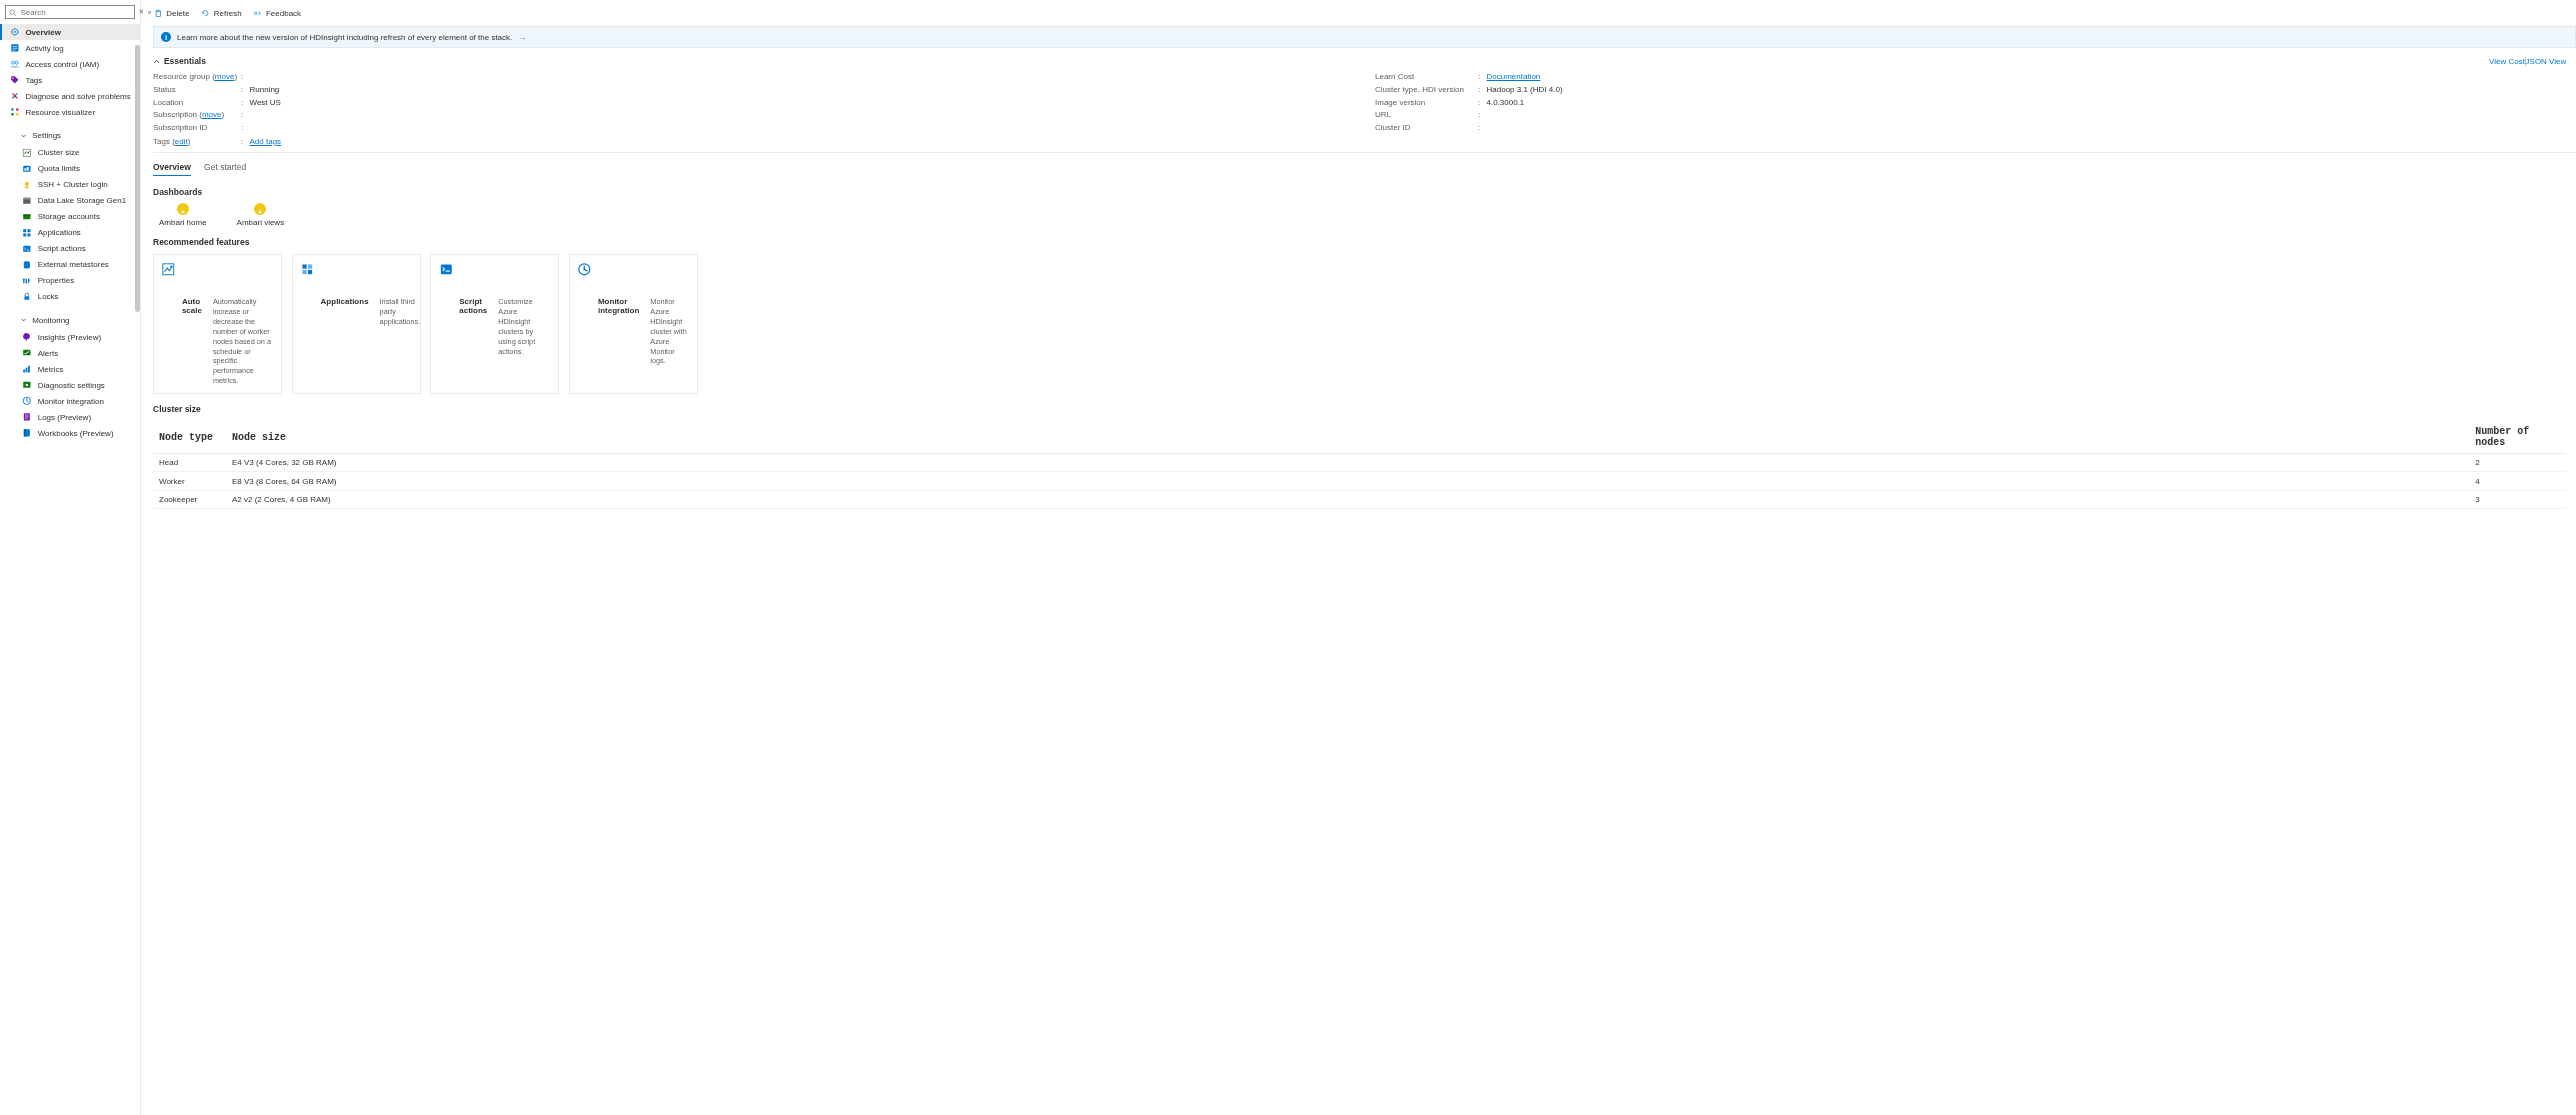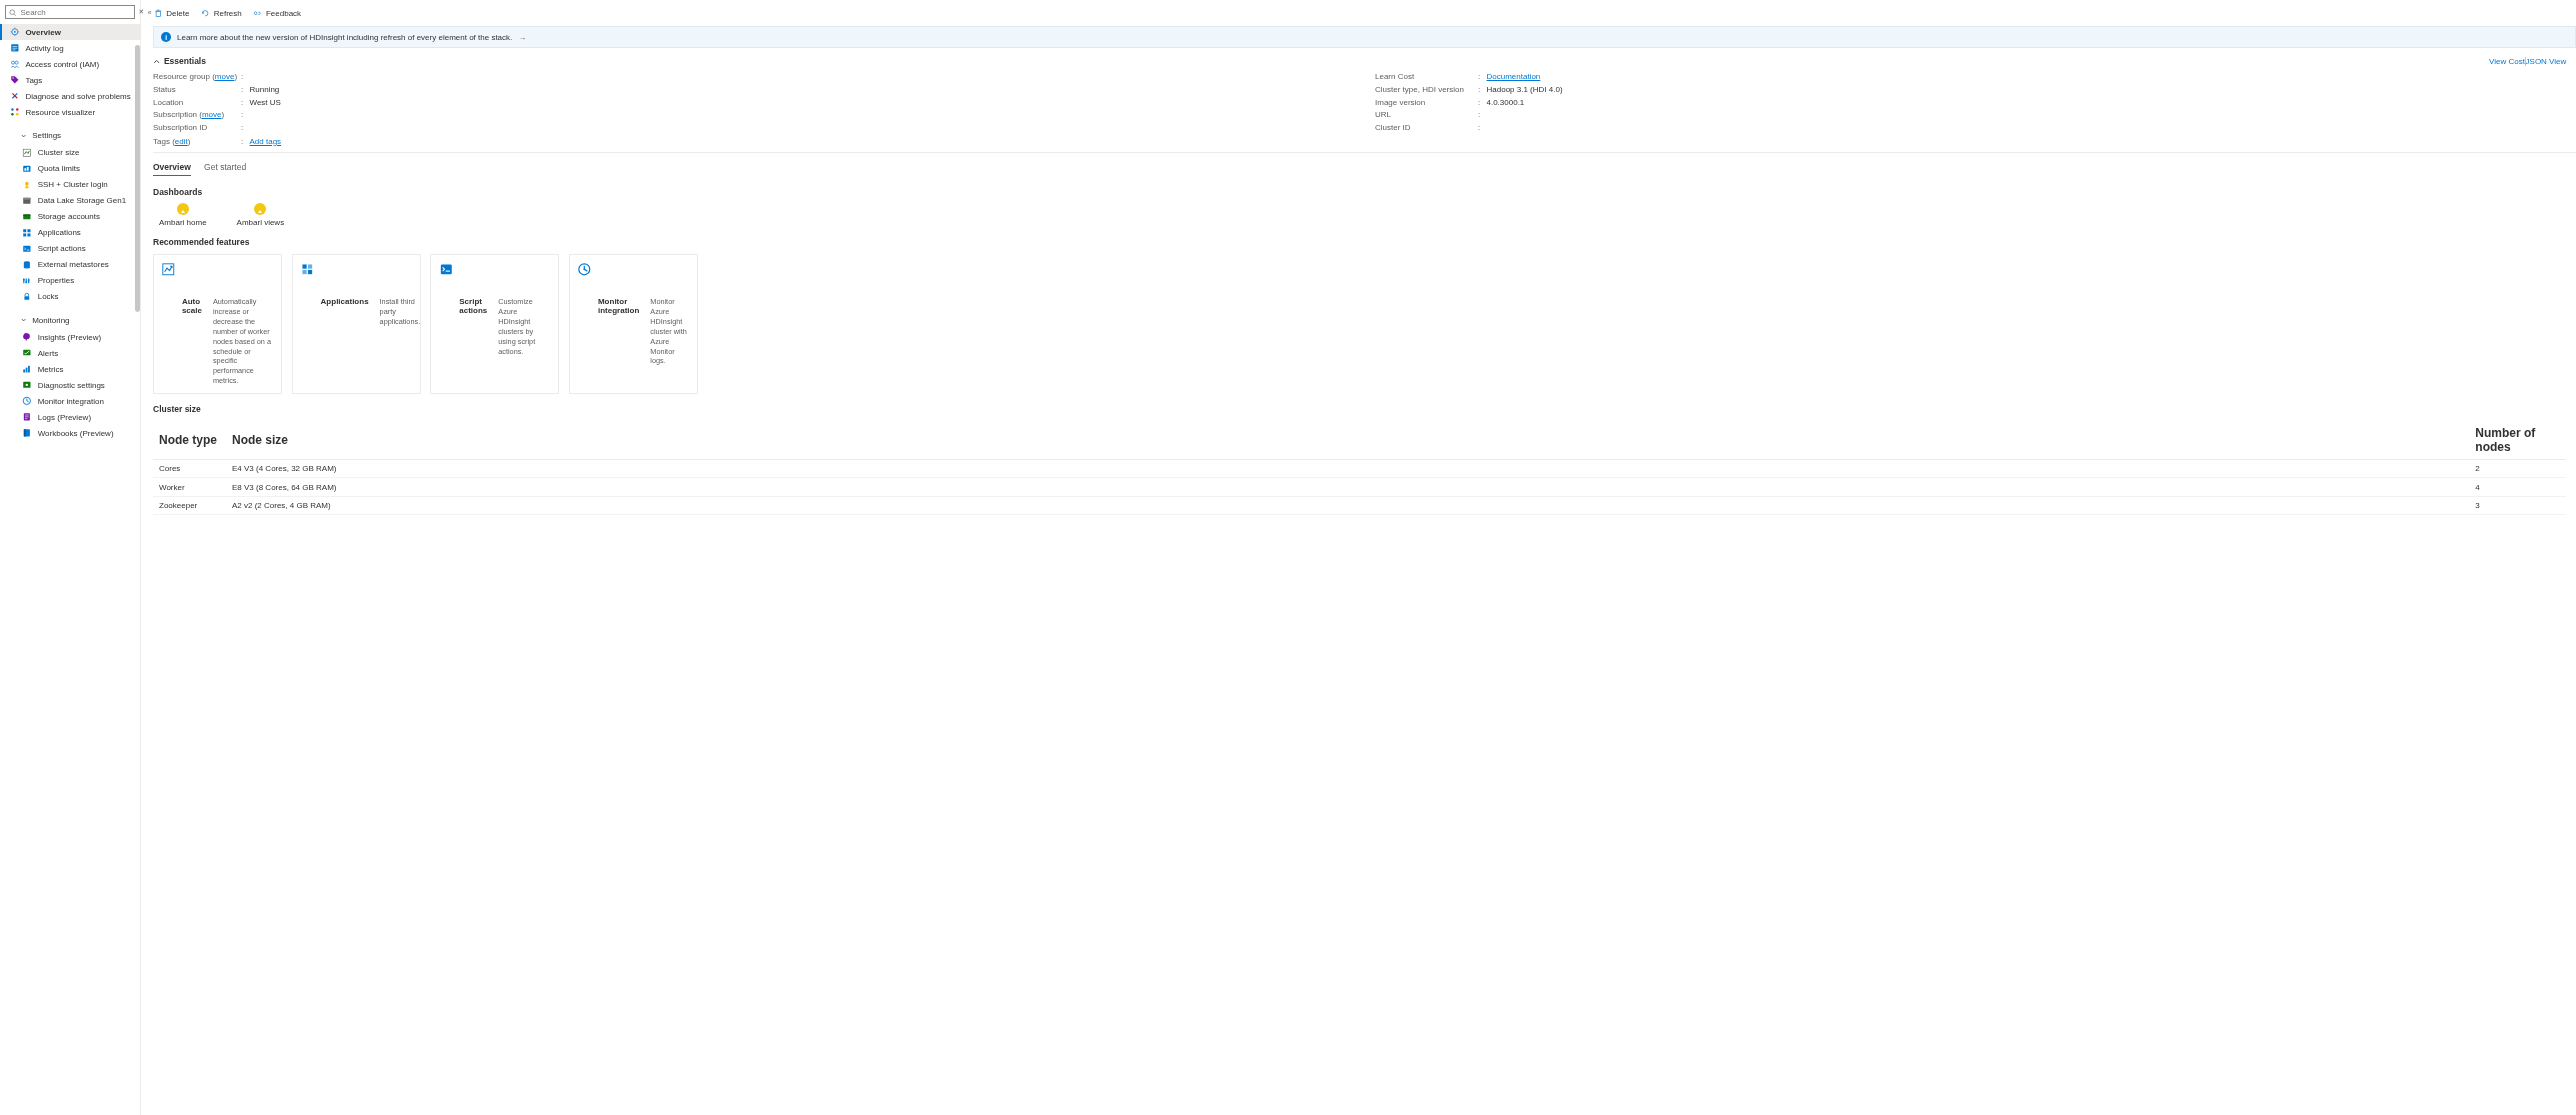--- a/index.html
+++ b/index.html
@@ -64,21 +64,21 @@
 .dash-ico::after { content: ""; position: absolute; bottom: 1.2px; left: 50%; transform: translateX(-50%); width: 0; height: 0; border-left: 2.4px solid transparent; border-right: 2.4px solid transparent; border-bottom: 3px solid #fff; }
 
 .cards { display: flex; gap: 9.7px; margin-top: 7.3px; }
 .card { border: 0.6px solid #edebe9; width: 129px; min-height: 58px; padding: 7.3px; display: flex; gap: 6px; cursor: pointer; }
 .card-ico { width: 14.6px; height: 14.6px; flex-shrink: 0; display: flex; align-items: center; justify-content: center; }
 .card-body { display: flex; flex-direction: row; gap: 11px; margin-top: 35px; }
 .card-title { font-weight: 600; font-size: 8px; }
 .card-desc { font-size: 7.3px; color: #605e5c; line-height: 1.35; }
 
 .cluster-table { margin-top: 7.3px; width: calc(100% - 9.7px); border-collapse: collapse; }
-.cluster-table th { text-align: left; font-weight: 600; font-size: 12px; padding: 4.9px 6px; border-bottom: 0.6px solid #edebe9; }
+.cluster-table th { text-align: left; font-weight: 600; font-size: 10px; padding: 4.9px 6px; border-bottom: 0.6px solid #edebe9; font-family: Liberation Mono, monospace; }
 .cluster-table td { font-size: 8px; padding: 4.2px 6px; border-bottom: 0.6px solid #f3f2f1; }
 .cluster-table th:last-child, .cluster-table td:last-child { text-align: left; width: 97px; }
 
 svg { display: block; }
 </style>
 </head>
 <body>
 
 <div class="app">
 
@@ -555,21 +555,21 @@
     <table class="cluster-table">
       <thead>
           <tr>
         <th style="width:73px">Node type</th>
         <th>Node size</th>
         <th>Number of nodes</th>
       </tr>
         </thead>
       <tbody id="cluster-rows">
           <tr>
-            <td>Cores</td>
+            <td>Head</td>
             <td>E4 V3 (4 Cores, 32 GB RAM)</td>
             <td>2</td>
           </tr>
           <tr>
             <td>Worker</td>
             <td>E8 V3 (8 Cores, 64 GB RAM)</td>
             <td>4</td>
           </tr>
           <tr>
             <td>Zookeeper</td>

